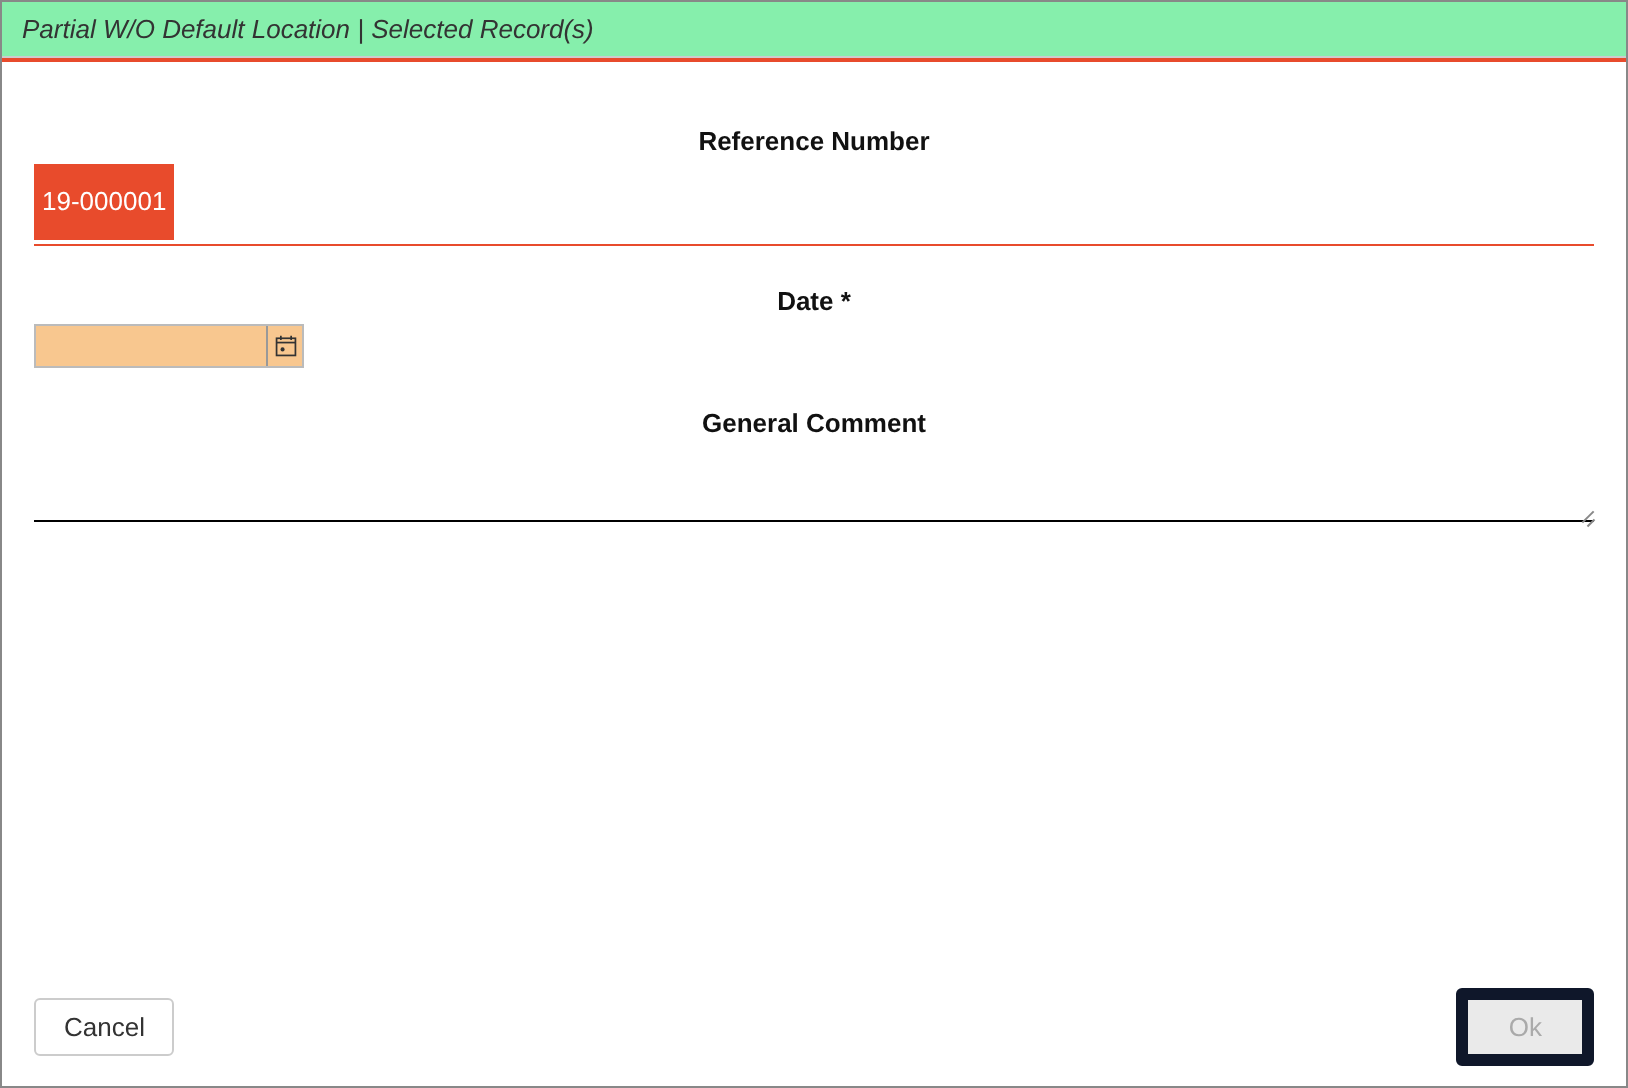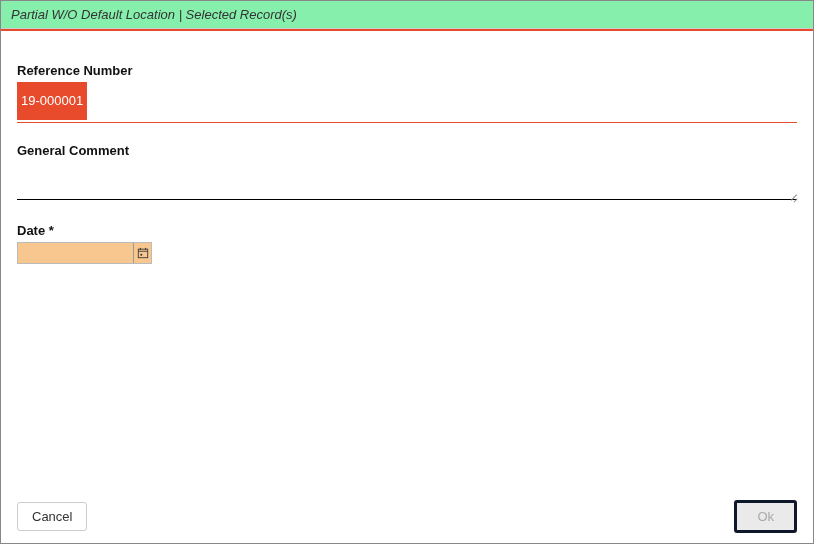--- a/index.html
+++ b/index.html
@@ -35,20 +35,21 @@
     }
     .field {
       margin-bottom: 20px;
     }
     .field-label {
       font-weight: 600;
       font-size: 13px;
       color: #111;
       margin-bottom: 4px;
       display: block;
+      text-align: center;
     }
     .ref-row {
       border-bottom: 1px solid #e84b2c;
       padding-bottom: 2px;
     }
     .ref-value {
       display: inline-block;
       background: #e84b2c;
       color: #fff;
       padding: 11px 4px;
@@ -141,65 +142,65 @@
       cursor: pointer;
       text-align: center;
     }
     .btn-cancel {
       background: #fff;
       border: 1px solid #ccc;
       color: #333;
     }
     .btn-ok {
       background: #eaeaea;
-      border: 3px solid #0f172a;
+      border: 6px solid #0f172a;
       color: #aaa;
       cursor: default;
       padding: 6px 20px;
     }
   </style>
 </head>
 <body>
 
 <div class="titlebar">
   <span>Partial W/O Default Location | Selected Record(s)</span>
 </div>
 <div class="accent-line"></div>
 
 <div class="content">
 
   <div class="field">
     <span class="field-label">Reference Number</span>
     <div class="ref-row">
       <span class="ref-value">19-000001</span>
-    </div>
-  </div>
-
-  <div class="field">
-    <span class="field-label">General Comment</span>
-    <div class="comment-wrap">
-      <textarea class="comment-area" style=""></textarea>
-      <div class="resize-handle"></div>
     </div>
   </div>
 
   <div class="field">
     <span class="field-label">Date *</span>
     <div class="date-input-wrap">
       <input type="text" class="date-input" value="" style="">
       <div class="date-icon">
         <svg viewBox="0 0 14 14">
           <rect x="1.5" y="2.5" width="11" height="10" fill="none" stroke="#333" stroke-width="1"></rect>
           <line x1="1.5" y1="5" x2="12.5" y2="5" stroke="#333" stroke-width="1"></line>
           <line x1="4" y1="1" x2="4" y2="3.5" stroke="#333" stroke-width="1"></line>
           <line x1="10" y1="1" x2="10" y2="3.5" stroke="#333" stroke-width="1"></line>
           <circle cx="5" cy="9" r="1.2" fill="#333"></circle>
         </svg>
       </div>
     </div>
   </div>
 
+  <div class="field">
+    <span class="field-label">General Comment</span>
+    <div class="comment-wrap">
+      <textarea class="comment-area" style=""></textarea>
+      <div class="resize-handle"></div>
+    </div>
+  </div>
+
 </div>
 
 <div class="footer">
   <button class="btn btn-cancel">Cancel</button>
   <button class="btn btn-ok" disabled="">Ok</button>
 </div>
 
 </body></html>

